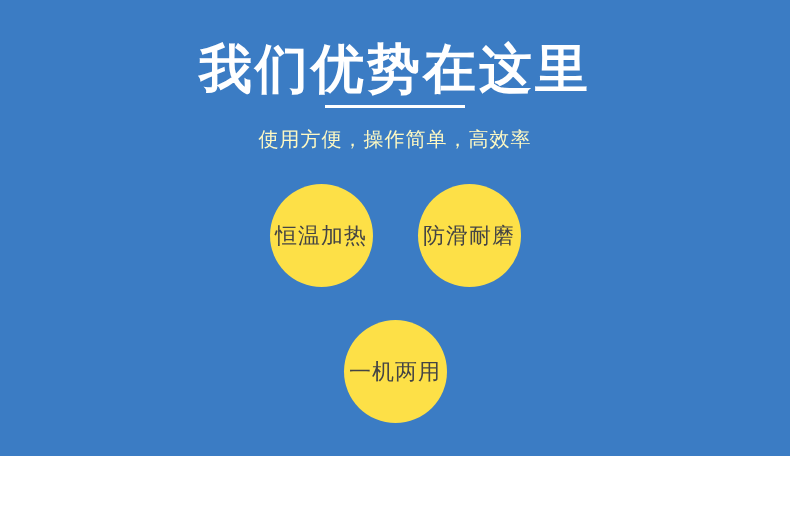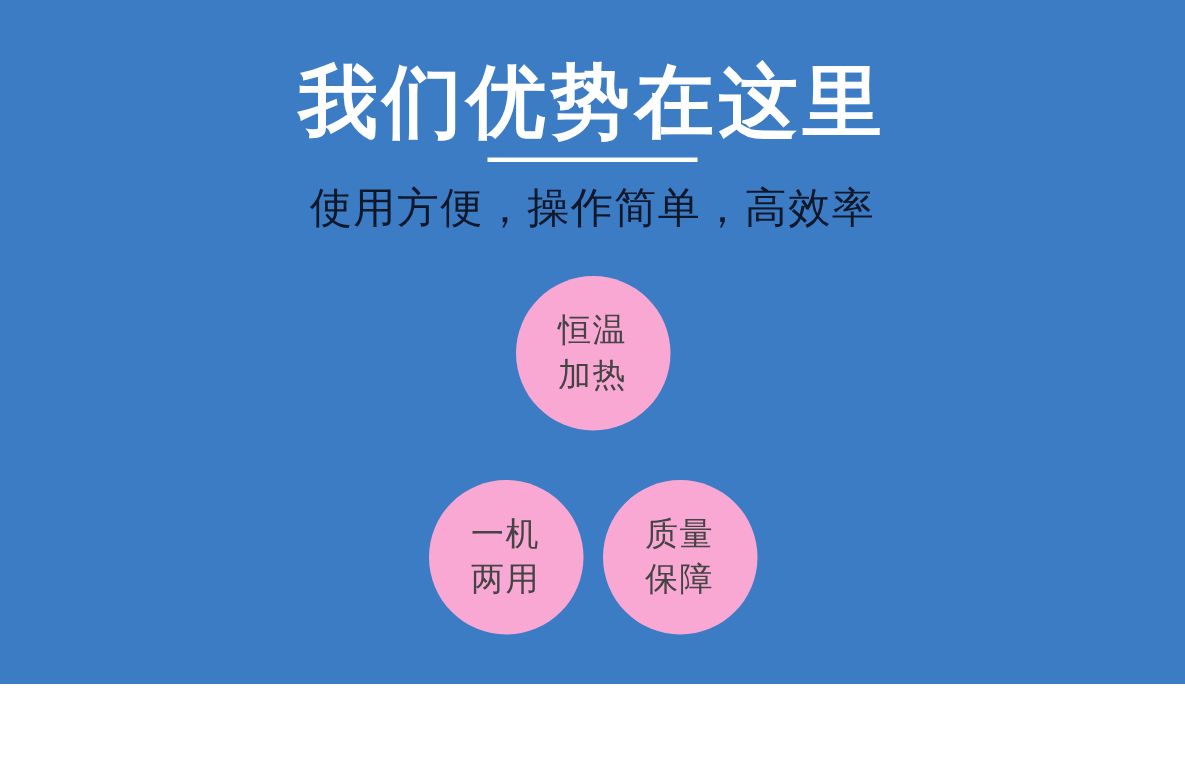--- a/index.html
+++ b/index.html
@@ -40,24 +40,24 @@
   }
   #title-underline {
     width: 140px;
     height: 3px;
     background: #ffffff;
     margin: 5px auto 0 auto;
   }
   #page-subtitle {
     margin: 0;
     padding-top: 18px;
-    font-size: 28px;
+    font-size: 20px;
     line-height: 26px;
     font-weight: normal;
-    color: #0f172a;
+    color: #fef9c3;
     letter-spacing: 1px;
     white-space: nowrap;
   }
 
   
   #feature-grid {
     position: absolute;
     top: 184px;
     left: 0;
     width: 790px;
@@ -69,23 +69,23 @@
     gap: 45px;
   }
   .feature-row + .feature-row {
     margin-top: 33px;
     gap: 13px;
   }
   .feature-circle {
     width: 103px;
     height: 103px;
     border-radius: 50%;
-    background: #f9a8d4;
+    background: #fde047;
     display: flex;
-    flex-direction: column;
+    flex-direction: row;
     justify-content: center;
     align-items: center;
     flex: 0 0 auto;
   }
   .feature-line {
     font-size: 22px;
     line-height: 30px;
     color: #444444;
     font-weight: normal;
     letter-spacing: 1px;
@@ -103,28 +103,28 @@
     <p id="page-subtitle">使用方便，操作简单，高效率</p>
   </div>
 
   <div id="feature-grid">
 
     <div class="feature-row">
       <div class="feature-circle">
         <span class="feature-line">恒温</span>
         <span class="feature-line">加热</span>
       </div>
+      <div class="feature-circle">
+        <span class="feature-line">防滑</span>
+        <span class="feature-line">耐磨</span>
+      </div>
     </div>
 
     <div class="feature-row">
       <div class="feature-circle">
         <span class="feature-line">一机</span>
         <span class="feature-line">两用</span>
-      </div>
-      <div class="feature-circle">
-        <span class="feature-line">质量</span>
-        <span class="feature-line">保障</span>
       </div>
     </div>
 
   </div>
 
 </div>
 
 </body></html>

